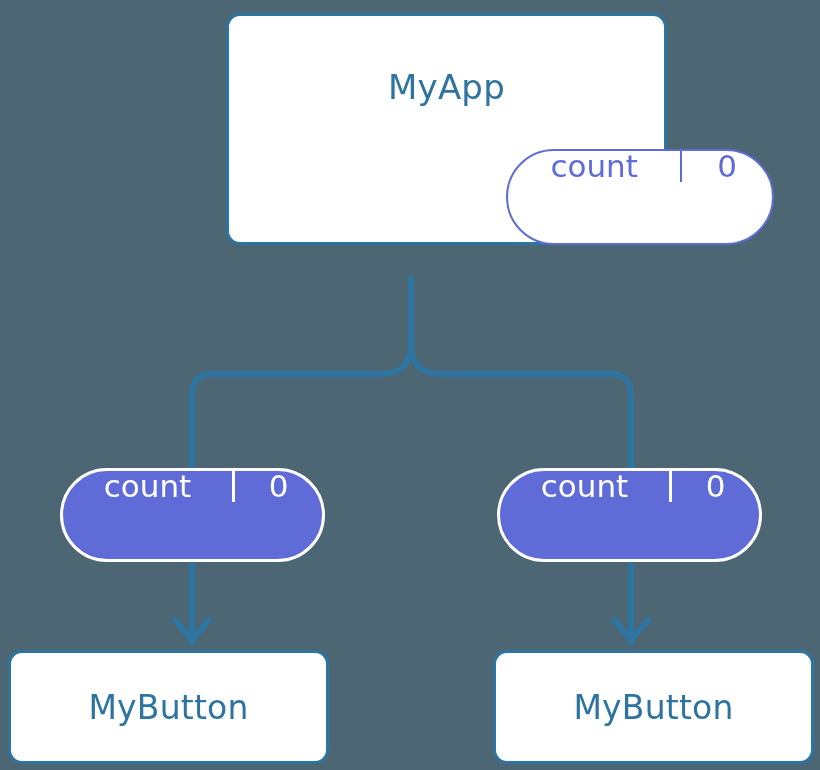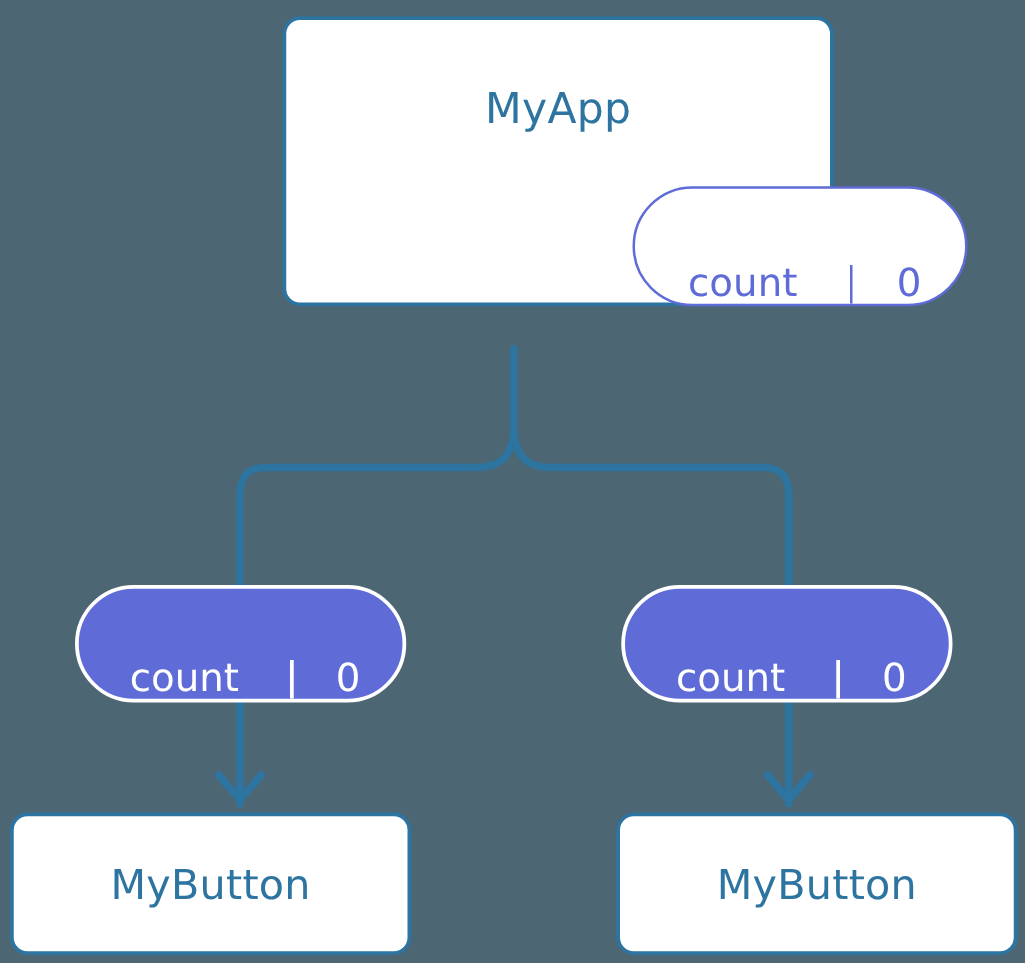--- a/index.html
+++ b/index.html
@@ -79,21 +79,21 @@
     text-align: center;
     font-size: 33px;
   }
 
   
   .pill {
     position: absolute;
     box-sizing: border-box;
     border-radius: 999px;
     display: flex;
-    align-items: flex-end;
+    align-items: flex-start;
     overflow: hidden;
   }
   .pill .pill-key,
   .pill .pill-val {
     display: flex;
     align-items: center;
     justify-content: center;
     font-size: 31px;
     line-height: 1;
     box-sizing: border-box;

